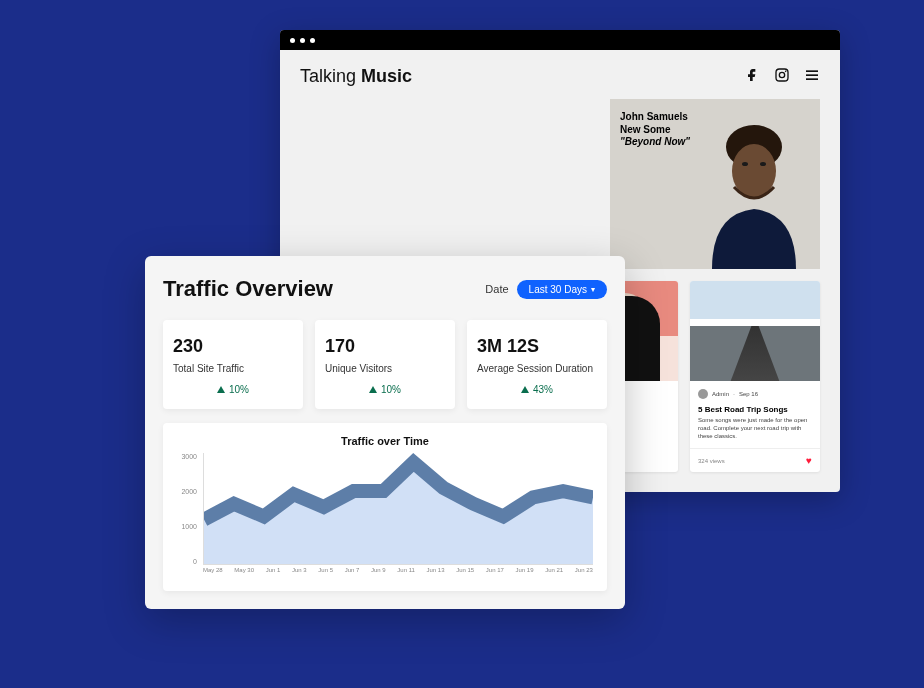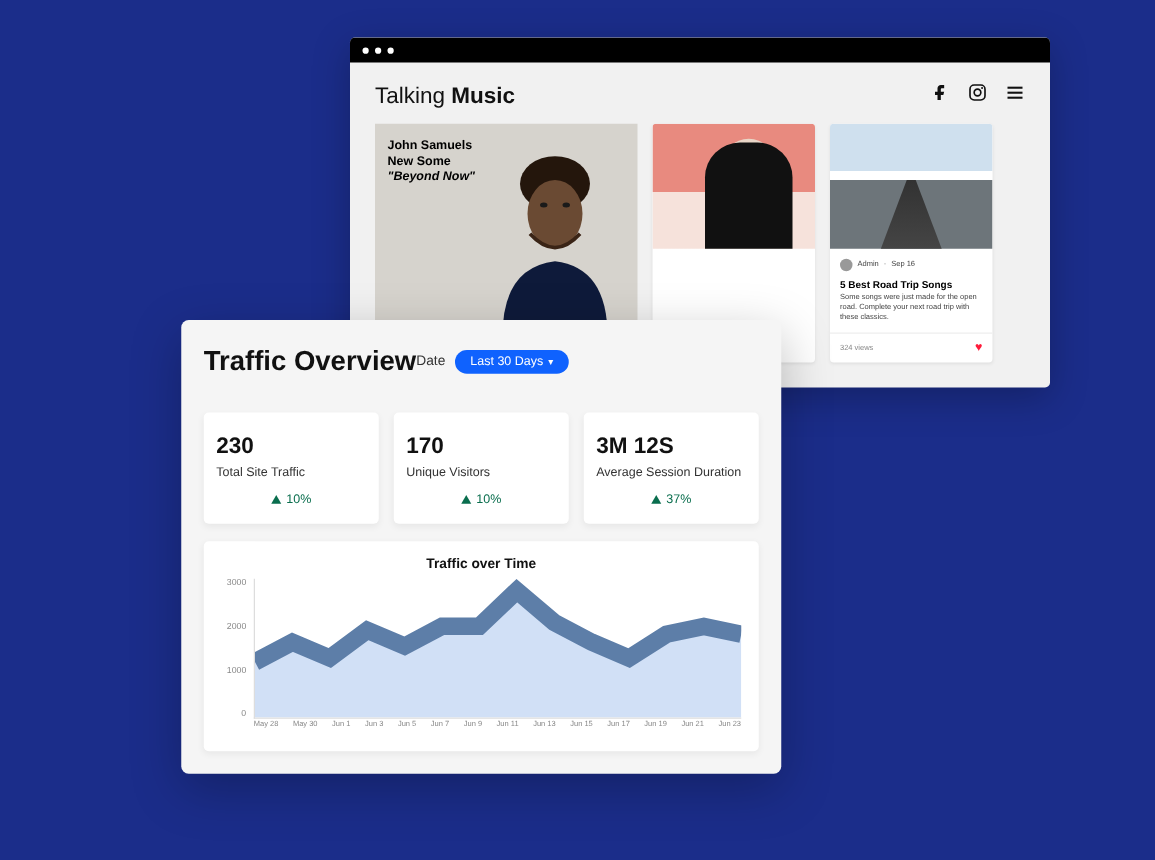--- a/index.html
+++ b/index.html
@@ -42,21 +42,22 @@
   }
   .brand { font-size: 18px; font-weight: 300; color: #111; }
   .brand b { font-weight: 800; }
   .header-icons { display: flex; gap: 14px; align-items: center; }
   .header-icons svg { width: 16px; height: 16px; fill: #111; }
 
   .site-content {
     display: flex;
     gap: 12px;
     padding: 0 20px 20px;
-    align-items: flex-start;
+    align-items: flex-end;
+    flex-direction: column;
   }
   .hero {
     width: 210px;
     height: 170px;
     background: #d6d3cd;
     position: relative;
     overflow: hidden;
   }
   .hero-text {
     position: absolute;
@@ -109,22 +110,22 @@
     position: absolute;
     left: 145px;
     top: 256px;
     width: 480px;
     background: #f5f5f5;
     border-radius: 6px;
     box-shadow: 0 12px 40px rgba(0,0,0,0.25);
     padding: 20px 18px 18px;
   }
   .analytics-header {
-    display:flex; align-items:center;
-    margin-bottom: 28px;
+    display:flex; justify-content:space-between; align-items:center;
+    margin-bottom: 18px;
   }
   .analytics-title {
     font-size: 22px; font-weight: 700; color:#111;
   }
   .date-filter { display:flex; align-items:center; gap:8px; font-size:11px; color:#333; }
   .date-pill {
     background:#0f62fe; color:#fff; border-radius: 999px;
     padding: 4px 12px; font-size: 10px; display:inline-flex; align-items:center; gap:4px;
     cursor:pointer;
   }
@@ -306,21 +307,21 @@
       <div class="stat-trend">
         <span class="triangle-up"></span>
         <span>10%</span>
       </div>
     </div>
     <div class="stat">
       <div class="stat-value">3M 12S</div>
       <div class="stat-label">Average Session Duration</div>
       <div class="stat-trend">
         <span class="triangle-up"></span>
-        <span>37%</span>
+        <span>43%</span>
       </div>
     </div>
   </div>
 
   <div class="chart-box">
     <div class="chart-title">Traffic over Time</div>
     <div class="chart-area">
       <div class="y-ticks" id="y-ticks">
           <span>3000</span>
           <span>2000</span>

